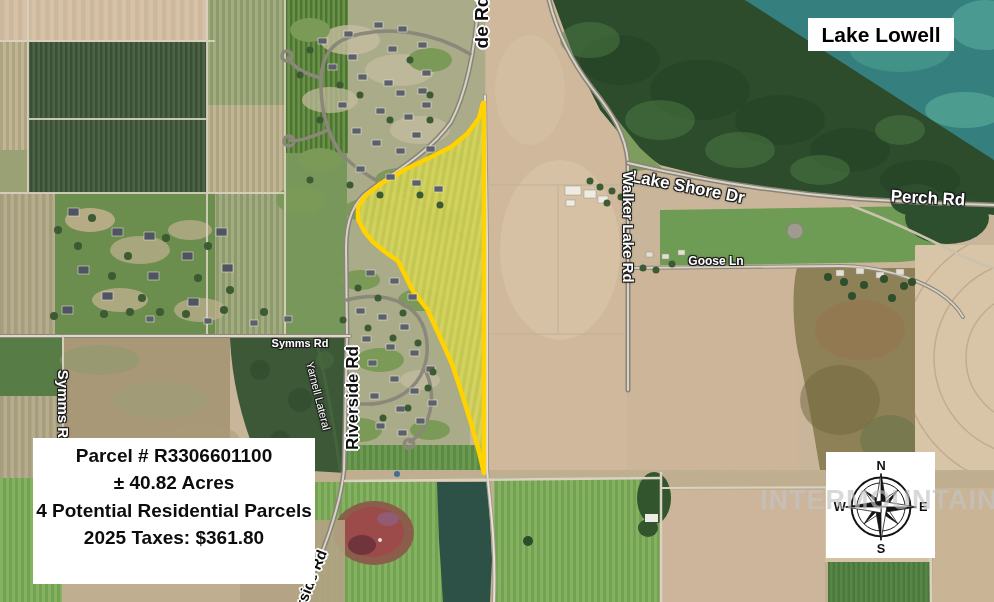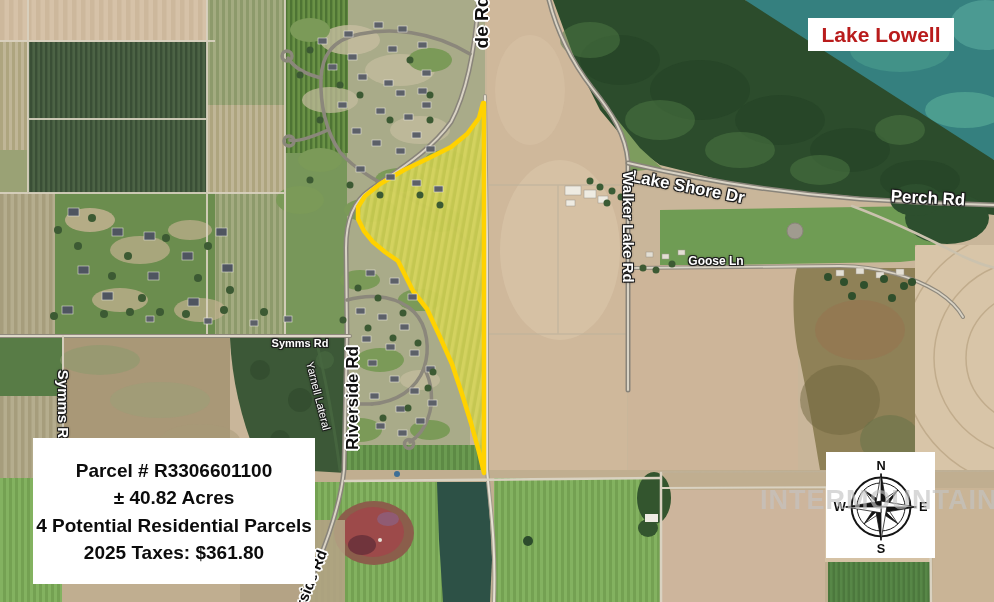--- a/index.html
+++ b/index.html
@@ -9,23 +9,23 @@
   .lbl{position:absolute;white-space:nowrap;font-weight:bold;z-index:10;
        transform:translate(-50%,-50%) rotate(var(--r,0deg));line-height:1;}
   .lbl-light{color:#ffffff;
     text-shadow:-1px -1px 0 #1c1c1c,1px -1px 0 #1c1c1c,-1px 1px 0 #1c1c1c,
                  1px 1px 0 #1c1c1c,0 0 3px #000;}
   .lbl-dark{color:#0e0e0e;
     text-shadow:-2px 0 0 #fff,2px 0 0 #fff,0 -2px 0 #fff,0 2px 0 #fff,
                 -1px -1px 0 #fff,1px -1px 0 #fff,-1px 1px 0 #fff,1px 1px 0 #fff;}
   .white-box{position:absolute;background:#ffffff;z-index:20;}
   .lake-box{left:808px;top:18px;width:146px;height:33px;}
-  .lake-box .t{font-size:21px;font-weight:bold;color:#b91c1c;text-align:center;
+  .lake-box .t{font-size:21px;font-weight:bold;color:#000000;text-align:center;
                line-height:33px;}
-  .info-box{left:33px;top:438px;width:282px;height:146px;padding-top:19px;
+  .info-box{left:33px;top:438px;width:282px;height:146px;padding-top:4px;
             box-sizing:border-box;}
   .info-box .line{font-size:19px;font-weight:bold;color:#0c0c0c;
                   text-align:center;line-height:27.4px;white-space:nowrap;}
   .compass-box{left:826px;top:452px;width:109px;height:106px;
                display:flex;align-items:center;justify-content:center;}
   .watermark{position:absolute;left:760px;top:485px;z-index:30;
              font-size:27px;font-weight:bold;letter-spacing:1px;
              color:rgba(195,195,195,0.65);pointer-events:none;}
   .compass-box svg text{font-family:"Liberation Sans",sans-serif;
              font-weight:bold;font-size:13px;fill:#0d0d0d;}

